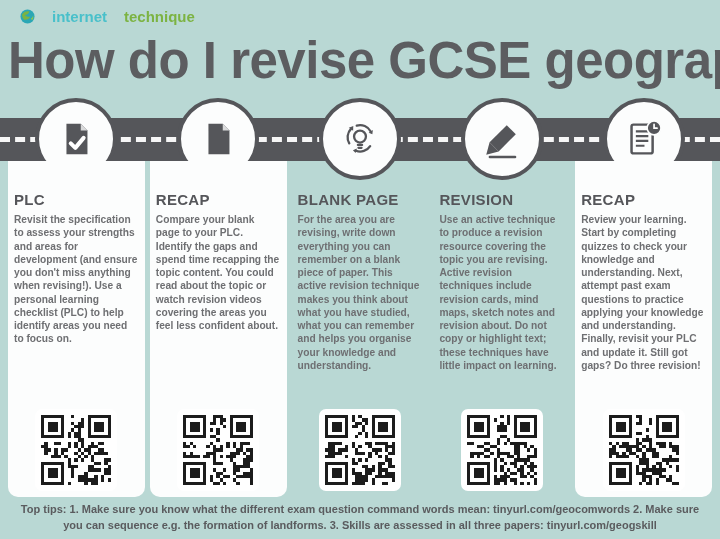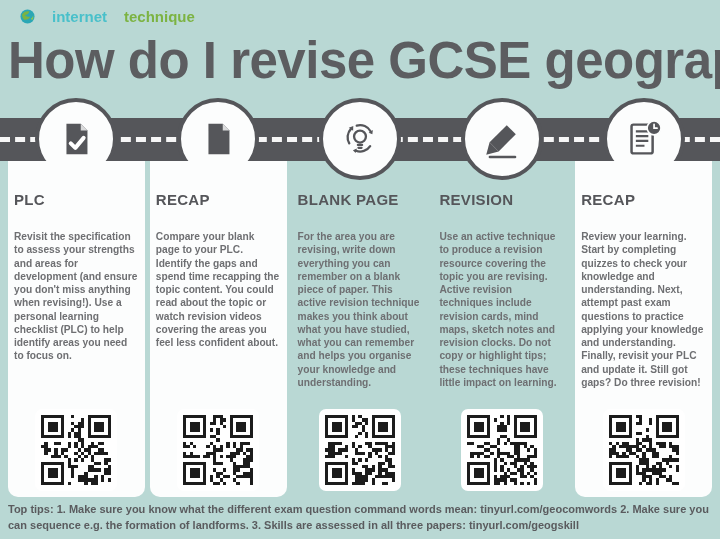--- a/index.html
+++ b/index.html
@@ -22,27 +22,27 @@
   .road .dashes { height:0; margin-top:19px; border-top:5px dashed rgba(255,255,255,0.95); }
   .circle-row { position:absolute; top:98px; left:8px; right:8px; display:flex; gap:5px; }
   .circle-cell { flex:1; display:flex; justify-content:center; }
   .step-circle { width:82px; height:82px; border-radius:50%; background:#fcfdfd;
                  border:4px solid #55565a; display:flex; align-items:center; justify-content:center; }
   
   .columns { position:absolute; top:161px; left:8px; right:8px; bottom:42px; display:flex; gap:5px; }
   .col { flex:1; position:relative; padding:30px 6px 0; text-align:left; }
   .col.white { background:#fcfdfd; border-radius:0 0 10px 10px; }
   .step-heading { font-size:15px; font-weight:bold; color:#55565a; letter-spacing:0.3px; }
-  .step-body { margin-top:22px; font-size:10.2px; line-height:1.3; font-weight:bold; color:#6e6f72; }
+  .step-body { margin-top:5px; font-size:10.2px; line-height:1.3; font-weight:bold; color:#6e6f72; }
   .qr-box { position:absolute; bottom:6px; left:50%; transform:translateX(-50%);
             background:#ffffff; padding:6px; border-radius:7px; line-height:0; }
   
   .tips { position:absolute; bottom:0; left:0; width:720px; height:42px;
-          display:flex; align-items:center; justify-content:center; text-align:left;
-          font-size:11px; font-weight:bold; color:#5a5b5e; line-height:1.45; padding:0 8px; }
+          display:flex; align-items:center; justify-content:center; text-align:center;
+          font-size:11px; font-weight:bold; color:#5a5b5e; line-height:1.45; padding:0 20px; }
 </style>
 </head>
 <body>
 
 <div class="page">
 
   <div class="logo">
     <svg width="15" height="15" viewBox="0 0 16 16">
       <circle cx="8" cy="8" r="7.5" fill="#2ba7b5"></circle>
       <path d="M2 6 Q5 1.5 10 2.5 Q9 6.5 5 6.5 Q7 9 11 8 Q9 12 4.5 11.5 Q2.5 9.5 2 6 Z" fill="#7cb342"></path>
@@ -501,21 +501,21 @@
               <rect x="15" y="1" width="5" height="5" fill="#fff"></rect>
               <rect x="16" y="2" width="3" height="3" fill="#1c1c1c"></rect>
               <rect x="0" y="14" width="7" height="7" fill="#1c1c1c"></rect>
               <rect x="1" y="15" width="5" height="5" fill="#fff"></rect>
               <rect x="2" y="16" width="3" height="3" fill="#1c1c1c"></rect>
             </svg></div>
         </div>
     </div>
     <div class="col">
       <div class="step-heading">REVISION</div>
-      <div class="step-body">Use an active technique to produce a revision resource covering the topic you are revising. Active revision techniques include revision cards, mind maps, sketch notes and revision clocks. Do not copy or highlight tips; these techniques have little impact on learning.</div>
+      <div class="step-body">Use an active technique to produce a revision resource covering the topic you are revising. Active revision techniques include revision cards, mind maps, sketch notes and revision about. Do not copy or highlight text; these techniques have little impact on learning.</div>
       <div class="qr-box">
           <div class="qr"><svg width="70" height="70" viewBox="0 0 21 21" shape-rendering="crispEdges">
               <rect x="10" y="0" width="1" height="1" fill="#1c1c1c"></rect>
               <rect x="12" y="0" width="1" height="1" fill="#1c1c1c"></rect>
               <rect x="8" y="1" width="1" height="1" fill="#1c1c1c"></rect>
               <rect x="12" y="1" width="1" height="1" fill="#1c1c1c"></rect>
               <rect x="10" y="2" width="1" height="1" fill="#1c1c1c"></rect>
               <rect x="12" y="2" width="1" height="1" fill="#1c1c1c"></rect>
               <rect x="9" y="3" width="1" height="1" fill="#1c1c1c"></rect>
               <rect x="10" y="3" width="1" height="1" fill="#1c1c1c"></rect>

